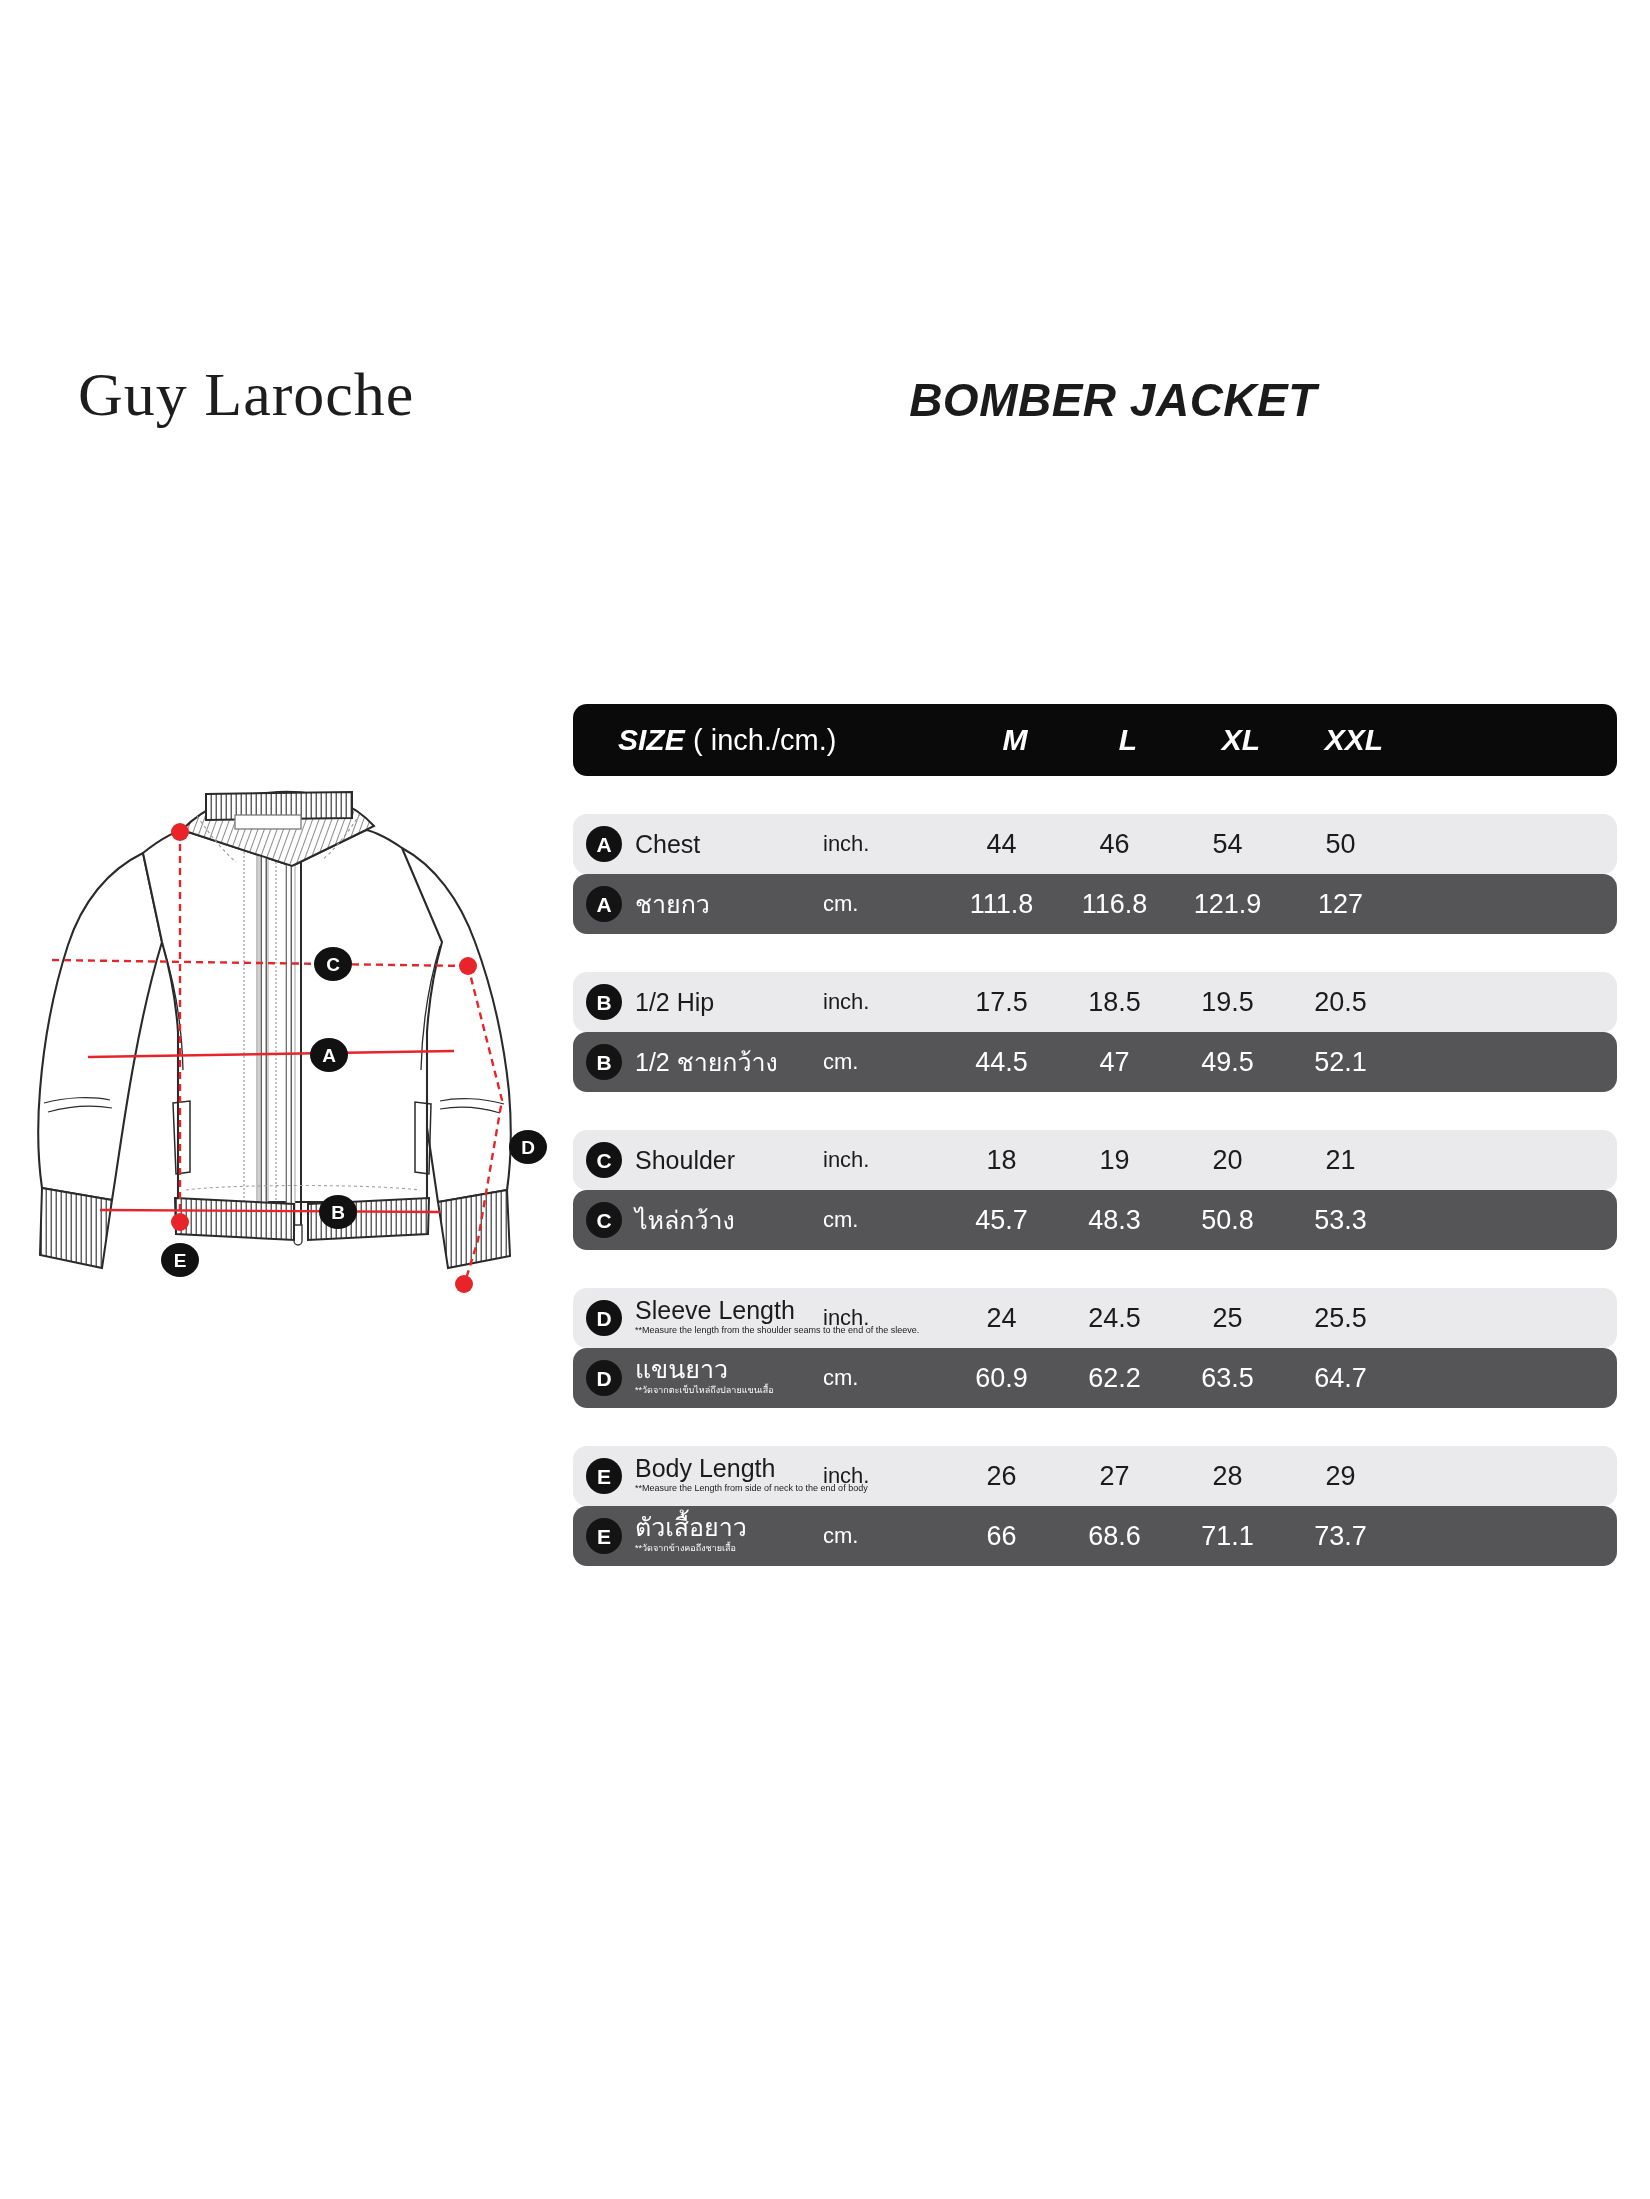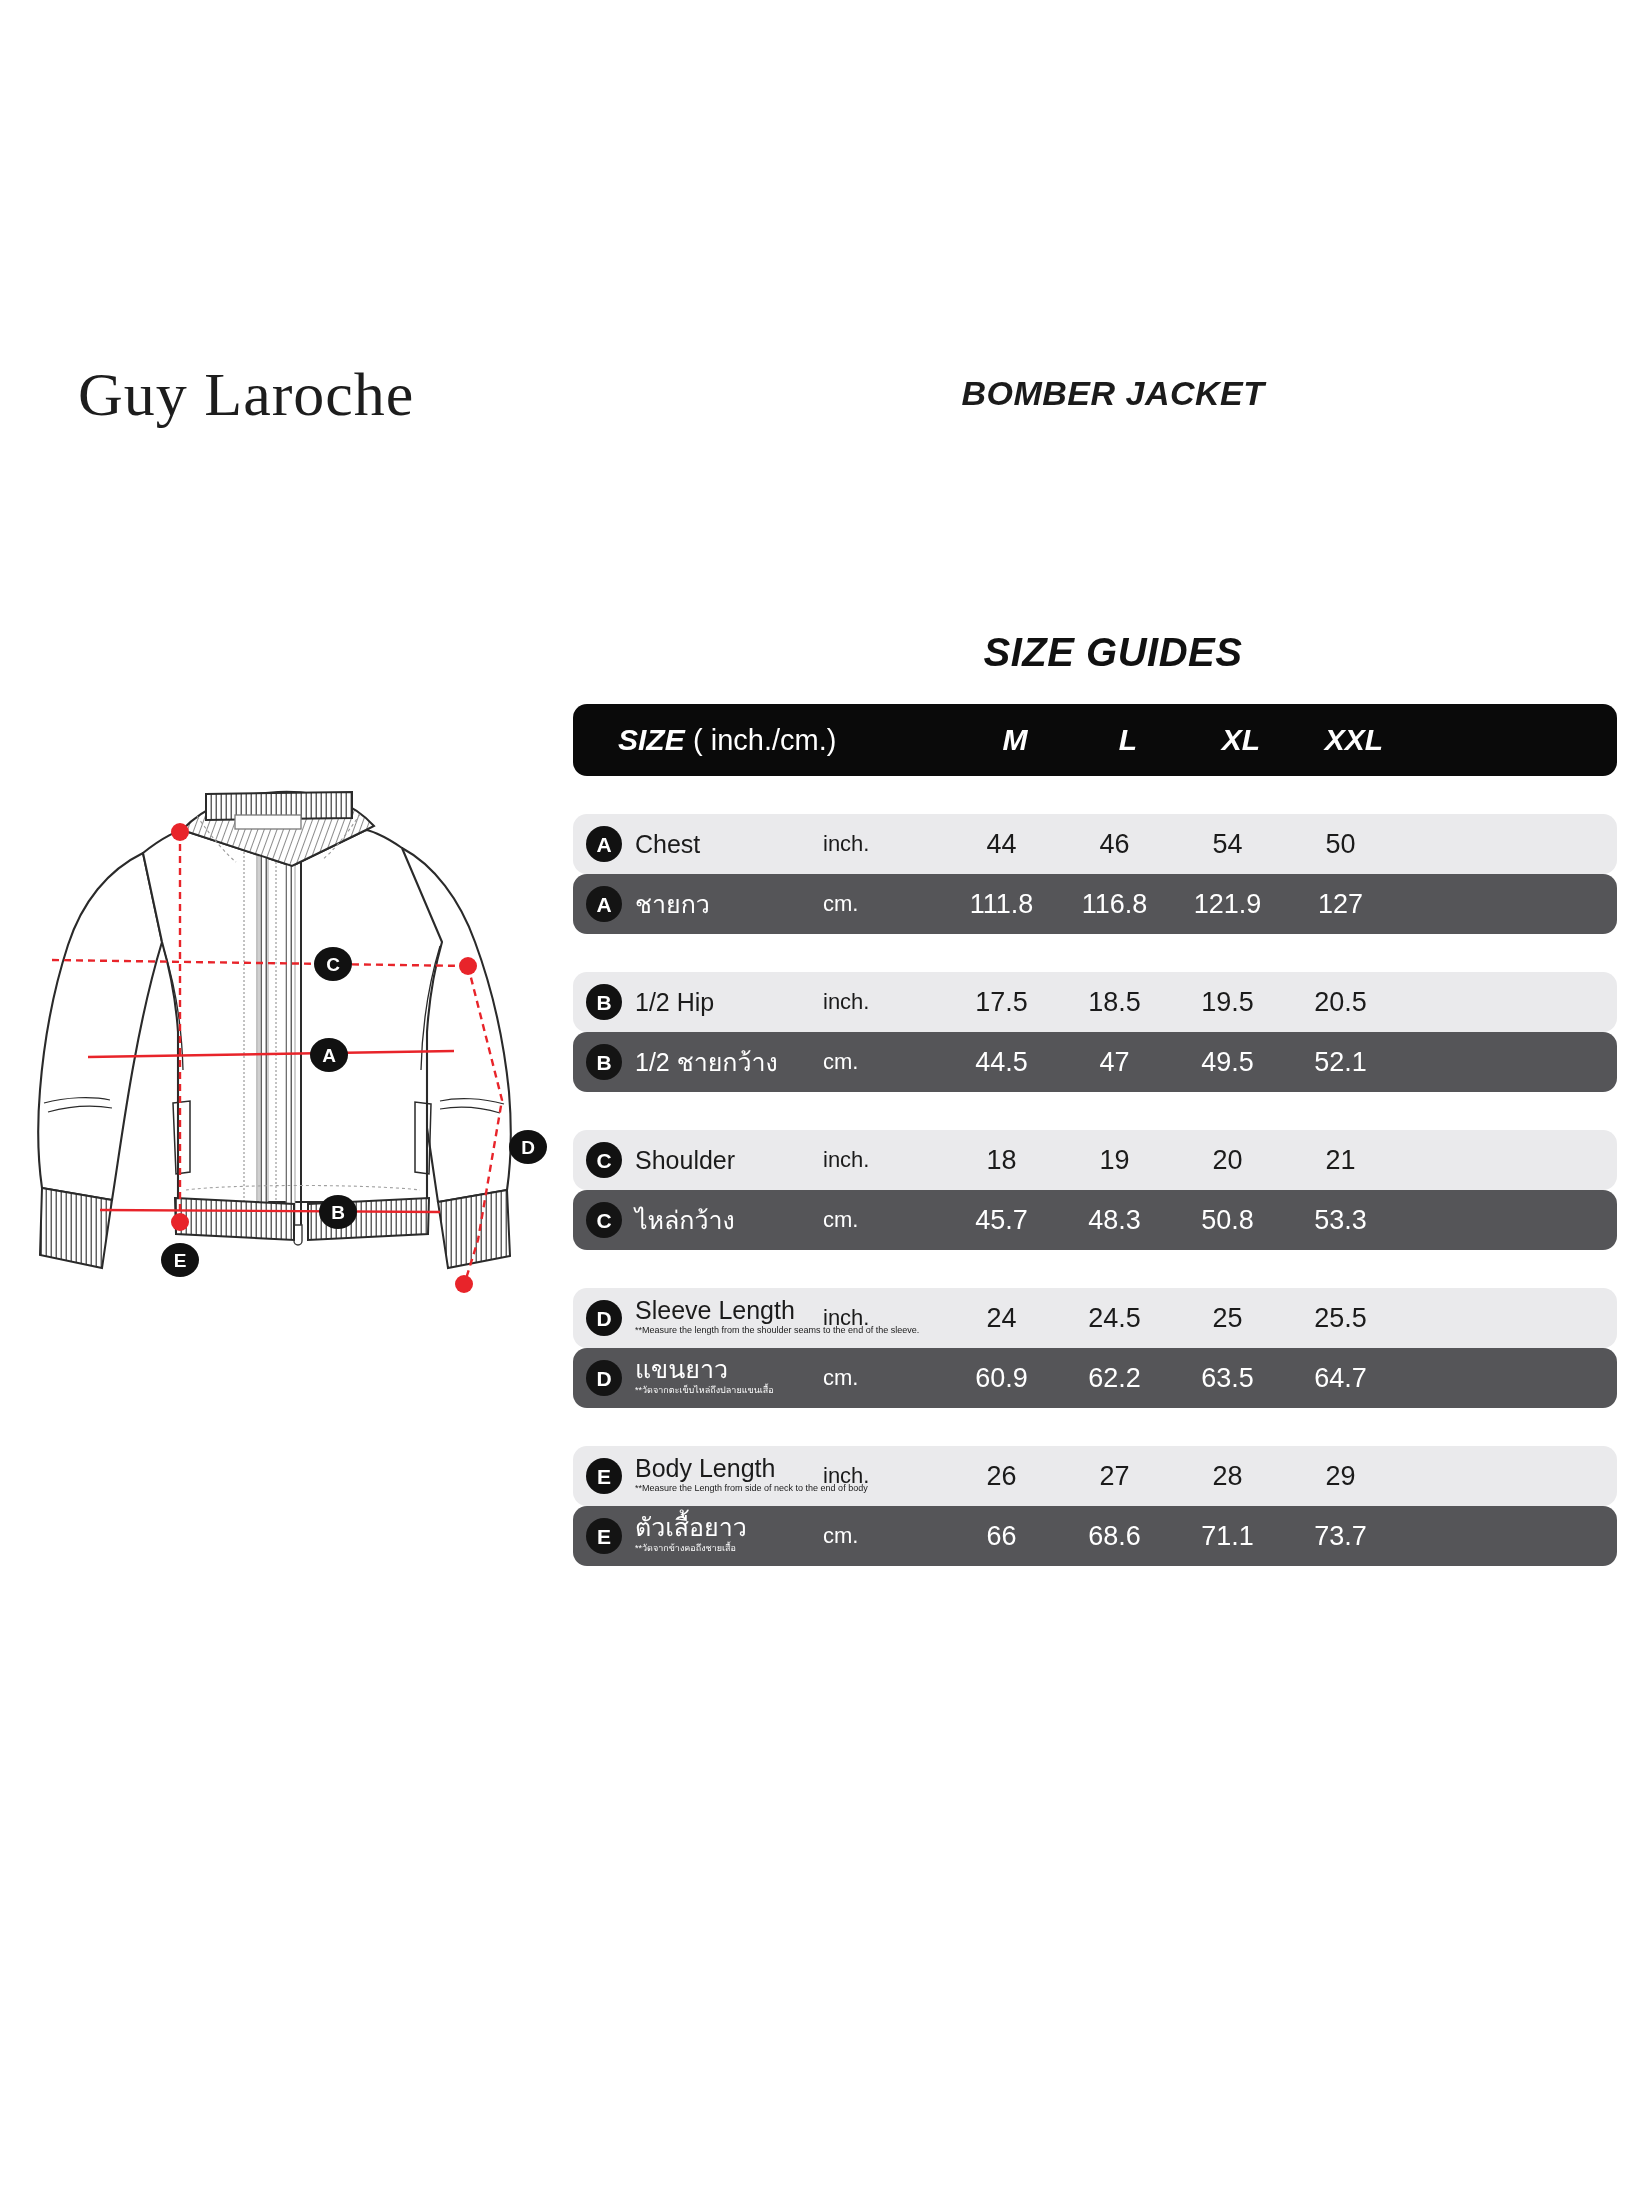--- a/index.html
+++ b/index.html
@@ -19,21 +19,21 @@
     font-family:"Liberation Serif","DejaVu Serif",serif;
     font-size:62px;line-height:1.05;
     letter-spacing:1px;
     color:#1d1d1d;
     white-space:nowrap;
   }
 
   
   .title-block{position:absolute;left:613px;top:375px;width:1000px;text-align:center;}
   .title-en{
-    font-size:34px;font-weight:bold;font-style:italic;
+    font-size:46px;font-weight:bold;font-style:italic;
     letter-spacing:0.5px;color:#1b1b1b;line-height:1.1;
     white-space:nowrap;
   }
   .title-th{
     margin-top:12px;
     font-size:36px;color:#3a3a3a;font-weight:400;line-height:1.2;
     white-space:nowrap;
   }
   .size-guides{
     position:absolute;left:613px;top:630px;width:1000px;text-align:center;
@@ -92,21 +92,20 @@
 <body>
 
 <div class="page">
 
   <div class="brand">Guy Laroche</div>
 
   <div class="title-block">
     <div class="title-en">BOMBER JACKET</div>
   </div>
 
-  <div class="size-guides">SIZE GUIDES</div>
 
   <div class="jacket">
     <svg viewBox="0 0 540 720" width="540" height="720" xmlns="http://www.w3.org/2000/svg">
       <defs>
         <pattern id="rib" width="5" height="8" patternUnits="userSpaceOnUse">
           <rect width="5" height="8" fill="#ffffff"></rect>
           <line x1="1.2" y1="0" x2="1.2" y2="8" stroke="#2a2a2a" stroke-width="1.1"></line>
         </pattern>
         <pattern id="ribslant" width="6" height="6" patternUnits="userSpaceOnUse" patternTransform="rotate(20)">
           <rect width="6" height="6" fill="#ffffff"></rect>

